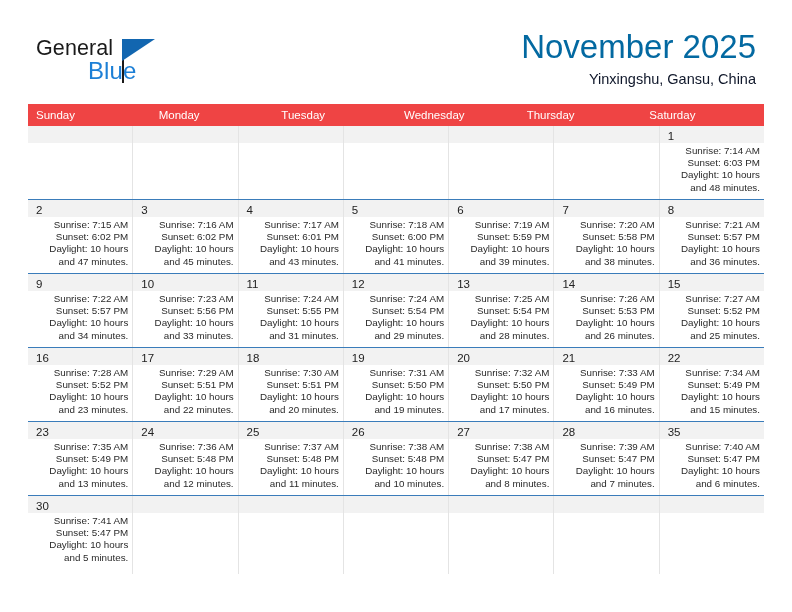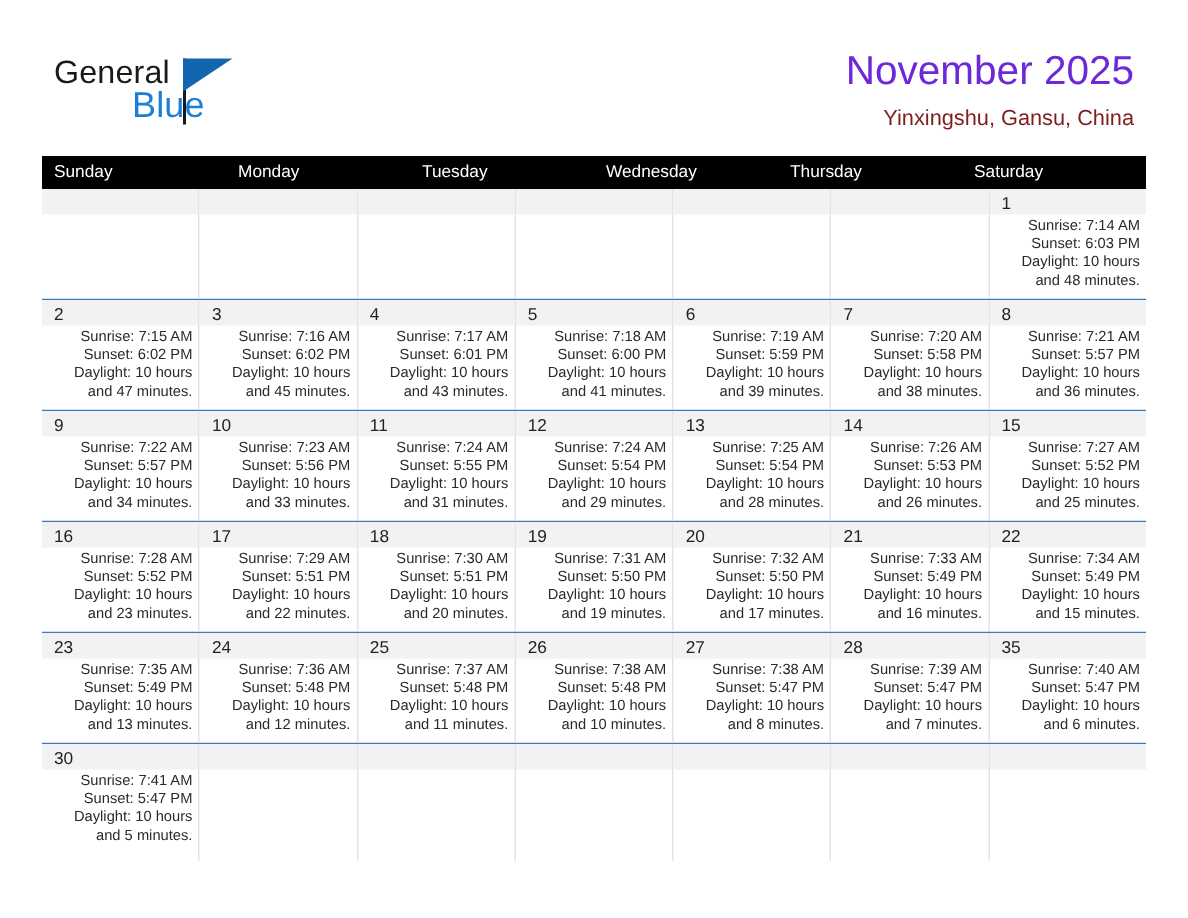--- a/index.html
+++ b/index.html
@@ -76,48 +76,48 @@
     background: #1a1a1a;
   }
 
   .title-block {
     position: absolute;
     right: 36px;
     top: 30px;
     text-align: right;
   }
   .cal-title {
-    font-size: 27px;
+    font-size: 33px;
     font-weight: 400;
-    color: #6d28d9;
+    color: #0369a1;
     line-height: 34px;
     white-space: nowrap;
   }
   .cal-subtitle {
     margin-top: 6px;
     font-size: 14.5px;
     font-weight: 400;
-    color: #7f1d1d;
+    color: #0f172a;
     line-height: 18px;
     white-space: nowrap;
   }
 
   
   .calendar {
     position: absolute;
     left: 28px;
     top: 104px;
     width: 736px;
   }
 
   .weekday-row {
     display: flex;
     width: 736px;
     height: 22px;
-    background: #000000;
+    background: #ef4444;
   }
   .weekday {
     flex: 1 1 0;
     color: #ffffff;
     font-size: 11.5px;
     line-height: 22px;
     padding-left: 8px;
     white-space: nowrap;
     overflow: hidden;
   }

